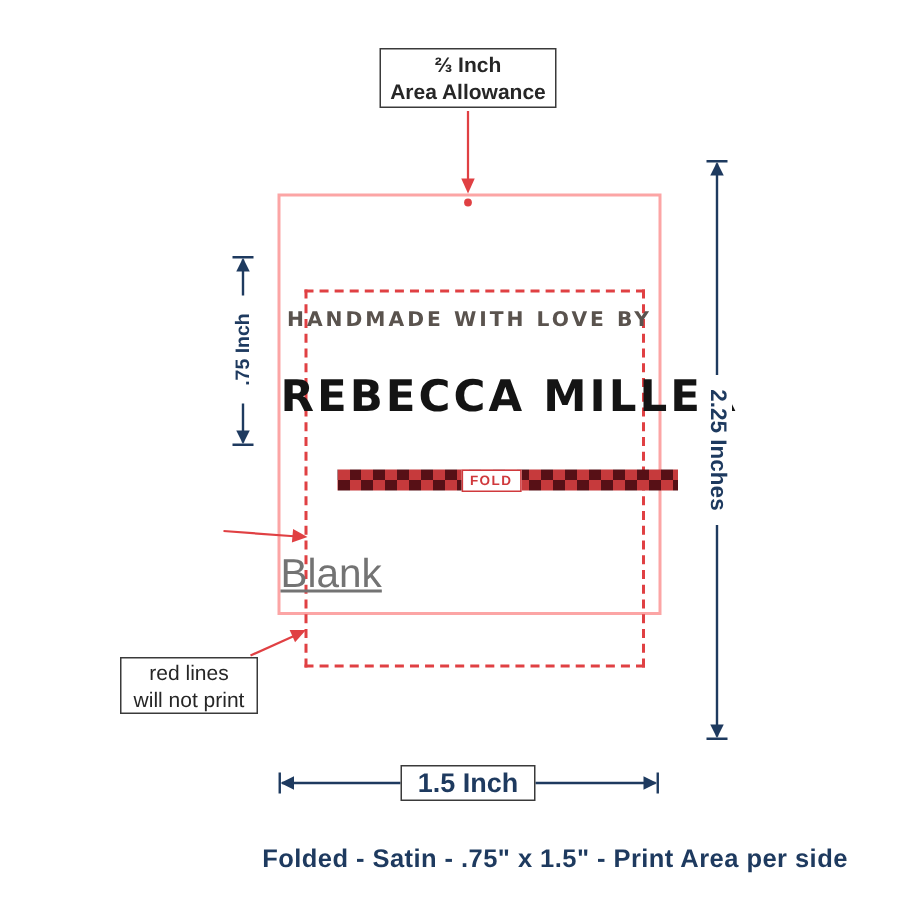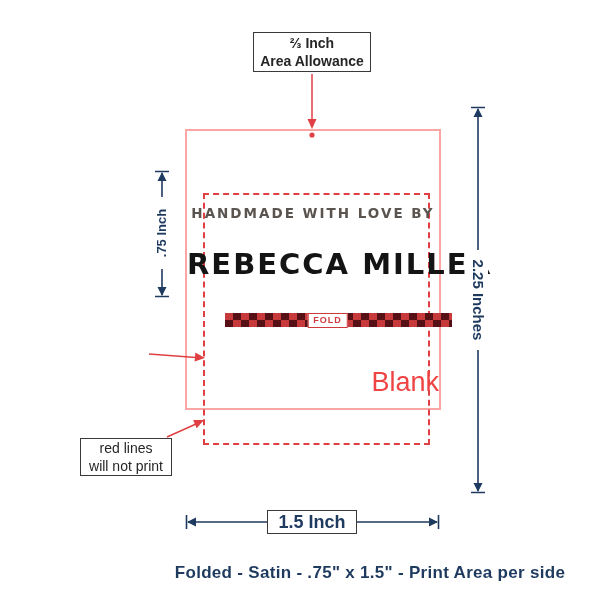--- a/index.html
+++ b/index.html
@@ -29,22 +29,22 @@
   }
   .fold-band { position:absolute; left:16px; top:182px; width:227px; height:14px;padding-left:22px; }
   .fold-row  { height:7px; background:repeating-linear-gradient(90deg,#c63a3c 0 8px,#571016 8px 16px); }
   .fold-row.offset { background:repeating-linear-gradient(90deg,#571016 0 8px,#c63a3c 8px 16px); }
   .fold-tag {
     position:absolute; left:50%; top:0; transform:translateX(-50%);
     background:#ffffff; border:1px solid #d0393c; color:#d0393c;
     font-size:9px; font-weight:bold; letter-spacing:1px; padding:1px 5px; line-height:11px;
   }
   .blank {
-    position:absolute; left:0; right:0; top:236px; text-align:right;
-    font-size:27px; color:#ef4444;
+    position:absolute; left:0; right:0; top:236px; text-align:left;
+    font-size:27px; color:#737373;text-decoration:underline;
   }
 
   
   .arrows { position:absolute; left:0; top:0; width:600px; height:600px; pointer-events:none; }
 
   
   .box-callout {
     position:absolute; border:1px solid #3a3a3a; background:#ffffff; color:#262626;
     font-size:14px; line-height:1.3; text-align:center;
     display:flex; flex-direction:column; justify-content:center;

